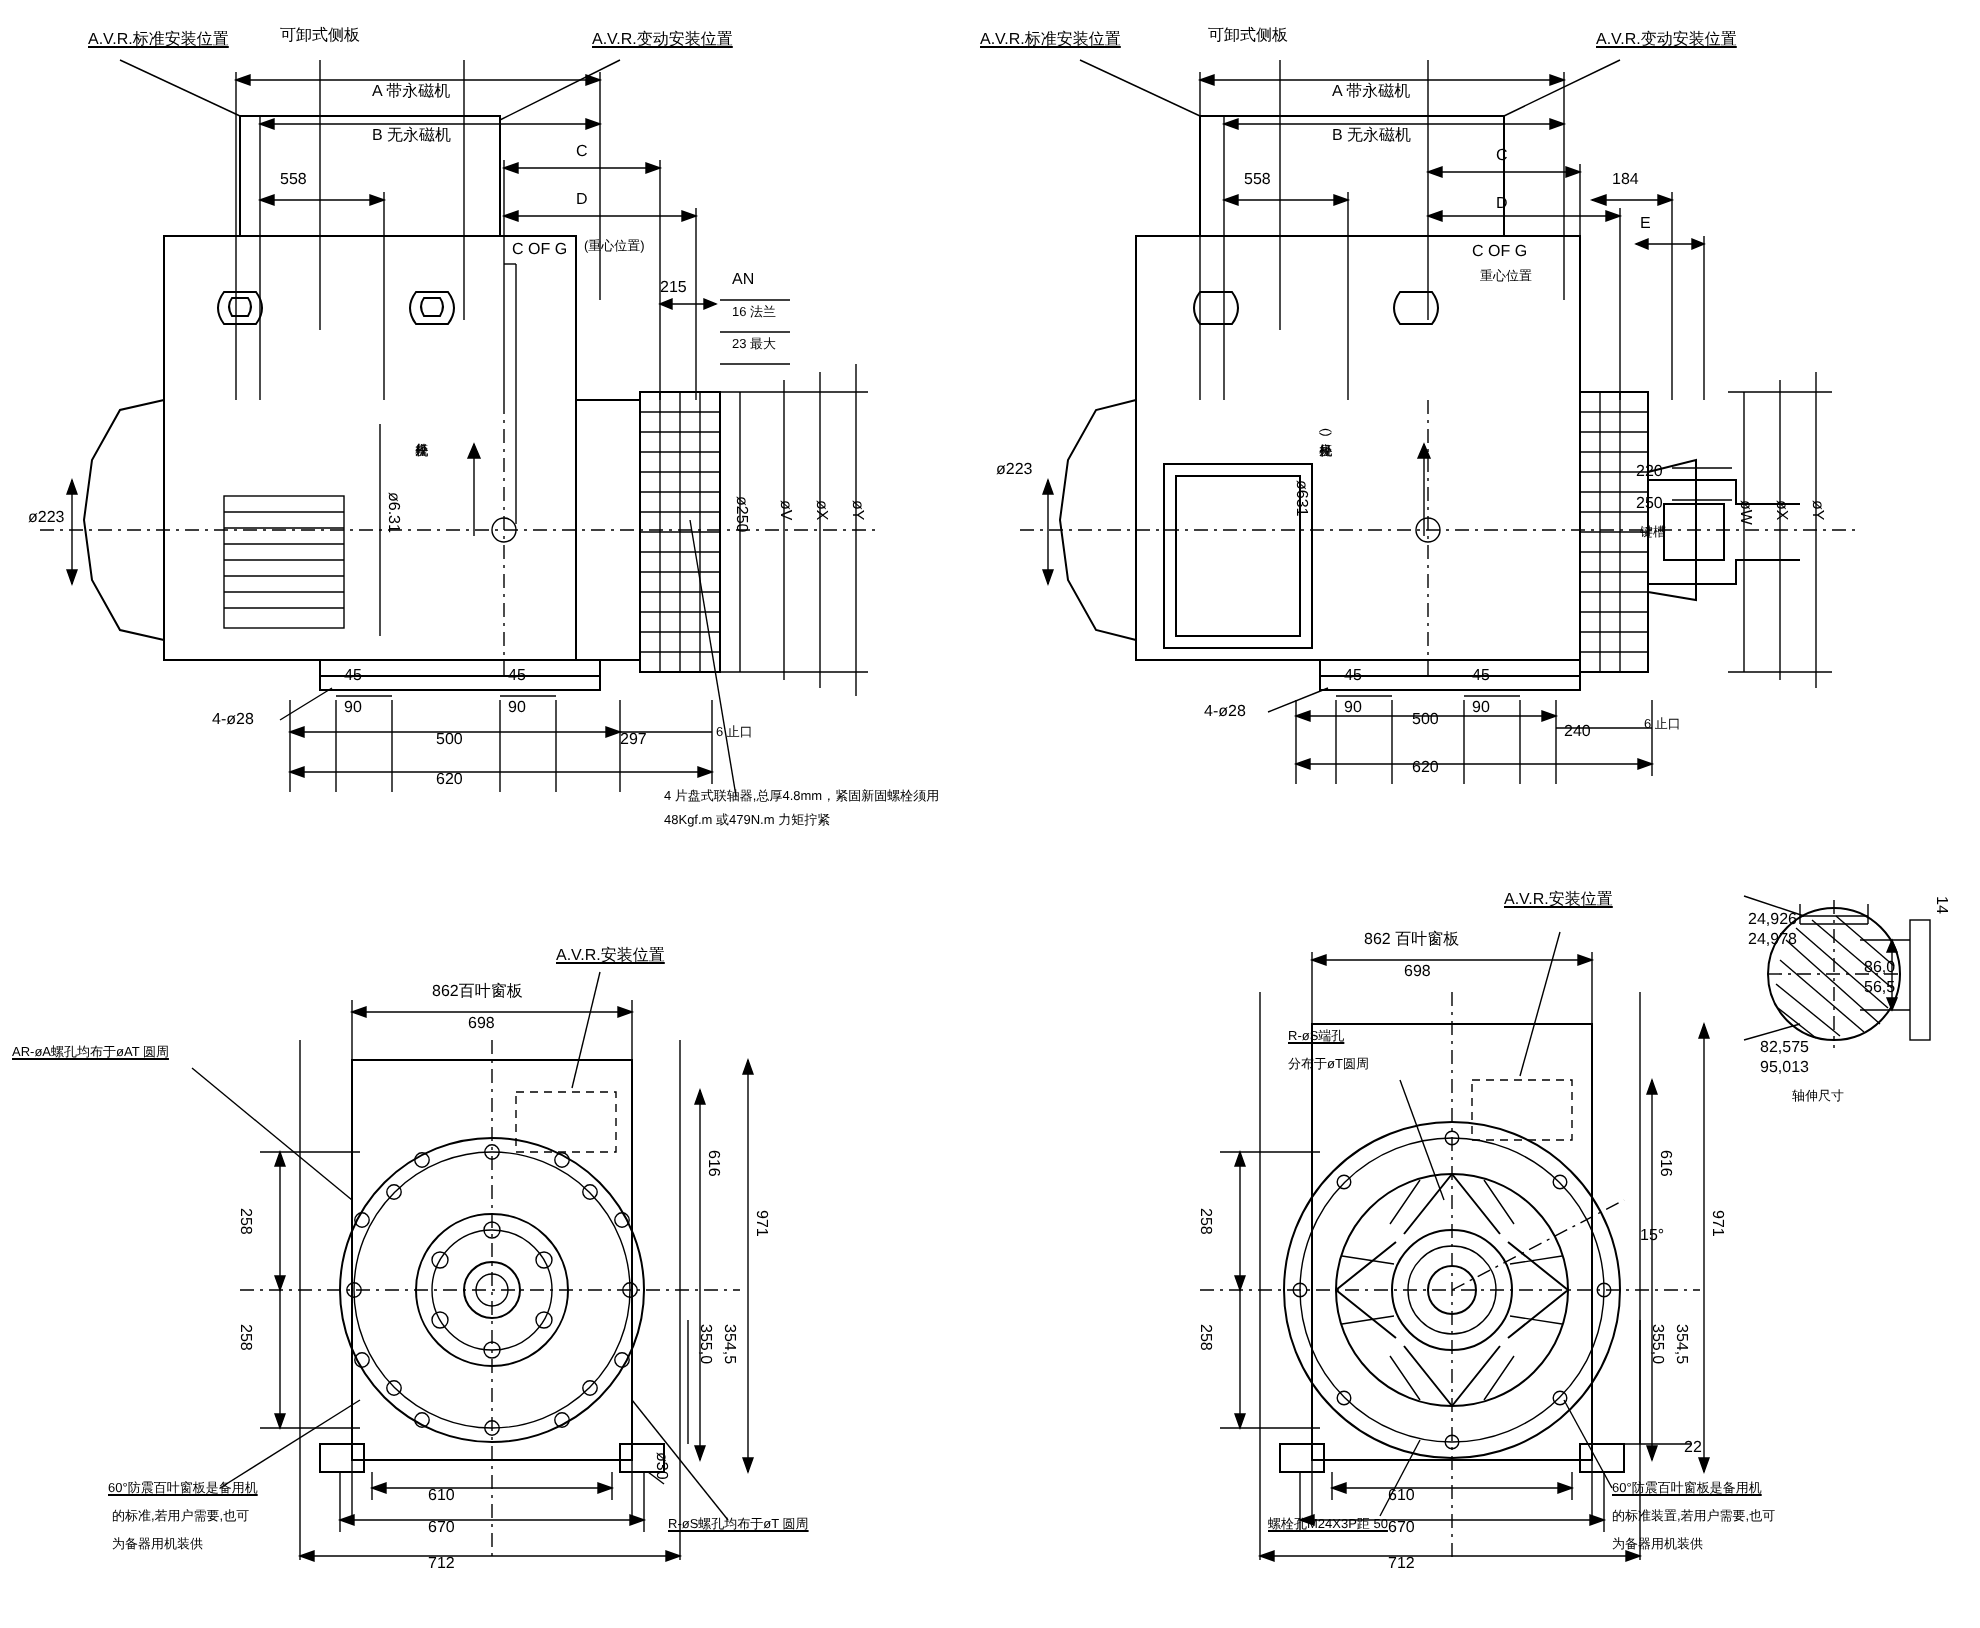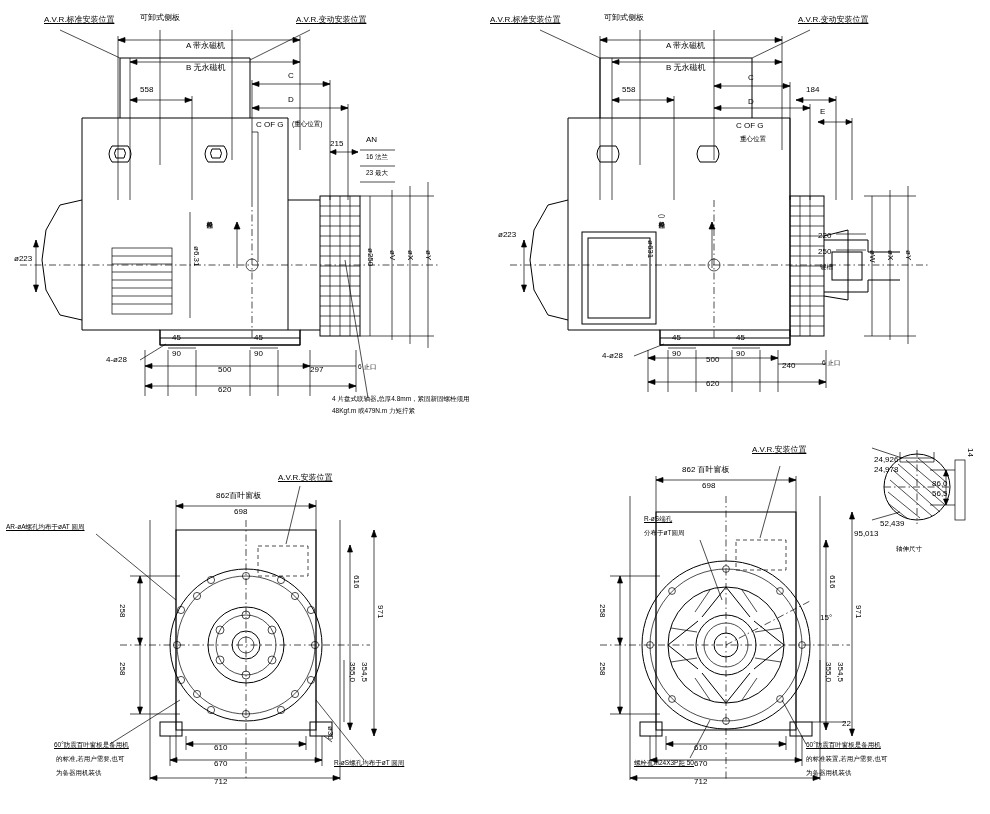--- a/index.html
+++ b/index.html
@@ -638,17 +638,17 @@
 <div class="lbl u xs" style="left:634px;top:760px">螺栓孔M24X3P距 50</div>
 <div class="lbl u xs" style="left:806px;top:742px">60°防震百叶窗板是备用机</div>
 <div class="lbl xs" style="left:806px;top:756px">的标准装置,若用户需要,也可</div>
 <div class="lbl xs" style="left:806px;top:770px">为备器用机装供</div>
 
 <div class="lbl" style="left:874px;top:456px">24,926</div>
 <div class="lbl" style="left:874px;top:466px">24,978</div>
 <div class="lbl vert" style="left:966px;top:448px">14</div>
 <div class="lbl" style="left:932px;top:480px">86,0</div>
 <div class="lbl" style="left:932px;top:490px">56,5</div>
-<div class="lbl" style="left:880px;top:520px">52,439</div>
-<div class="lbl" style="left:854px;top:530px">95,013</div>
+<div class="lbl" style="left:880px;top:520px">82,575</div>
+<div class="lbl" style="left:880px;top:530px">95,013</div>
 <div class="lbl xs" style="left:896px;top:546px">轴伸尺寸</div>
 
 </div>
 
 </body></html>

